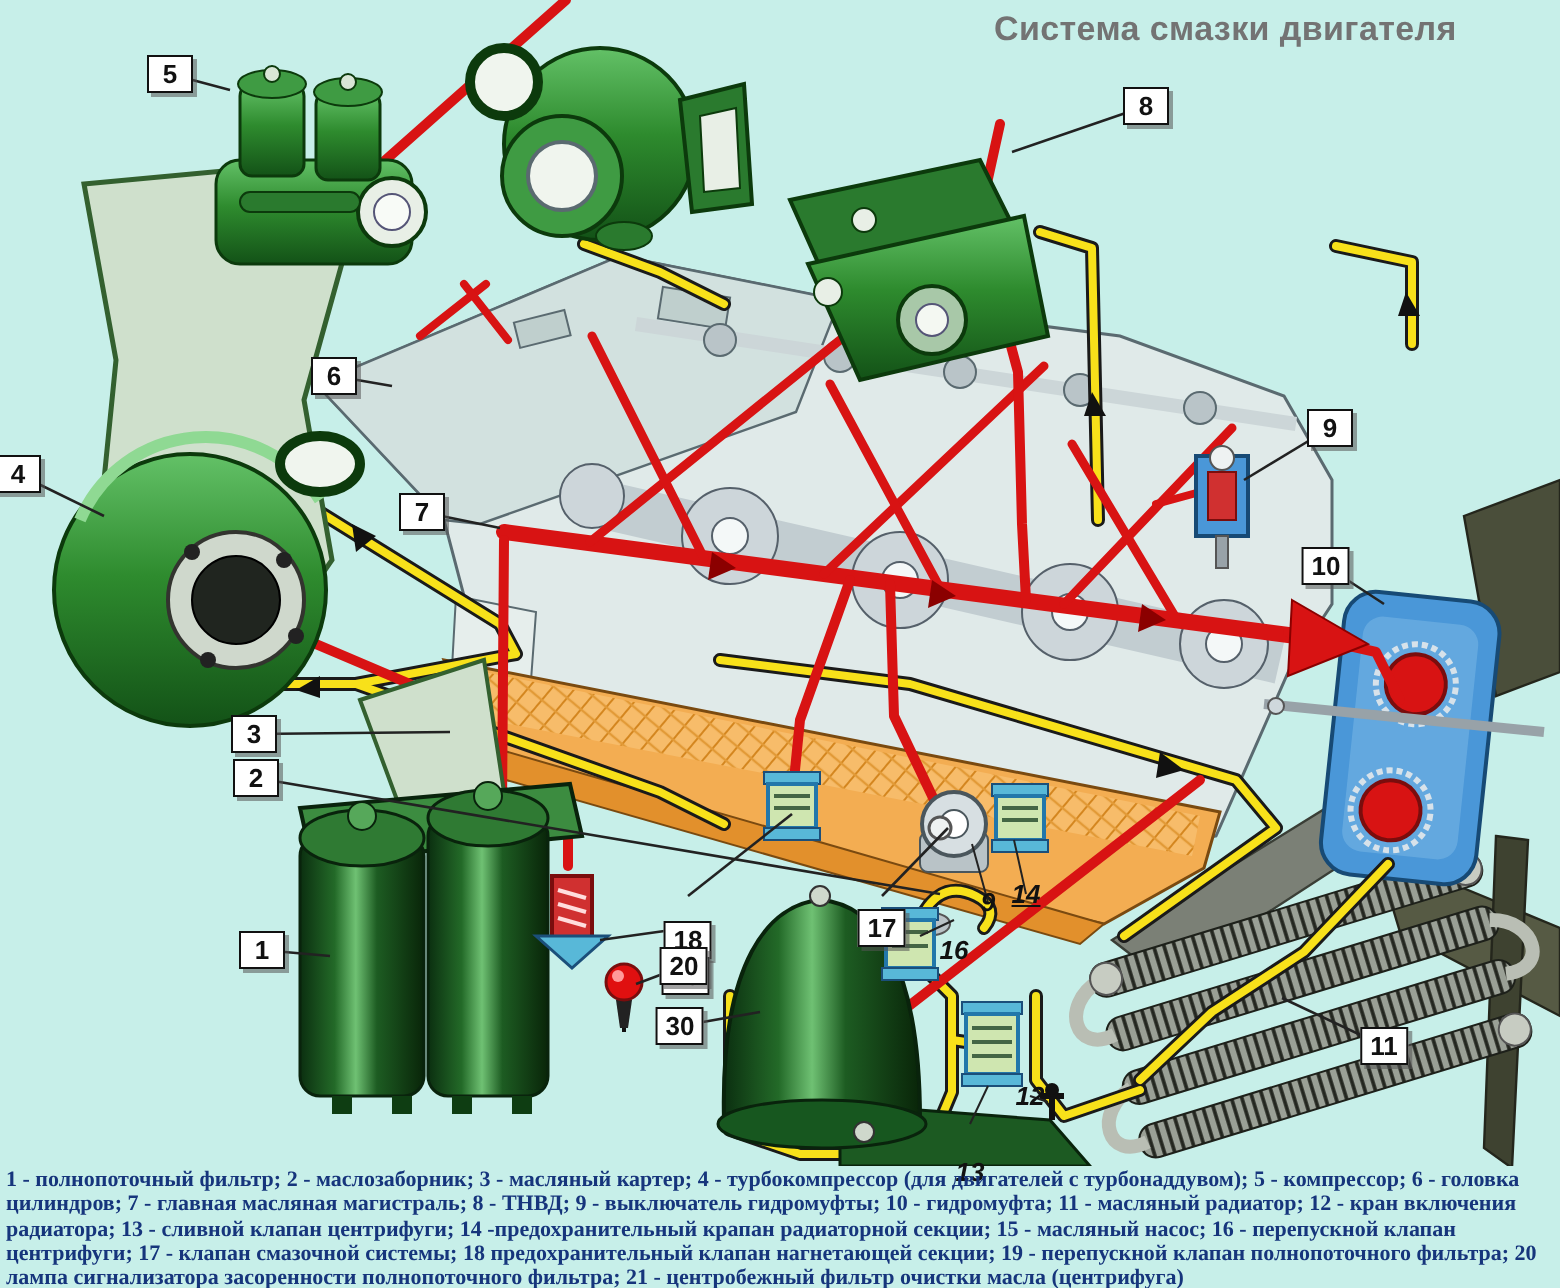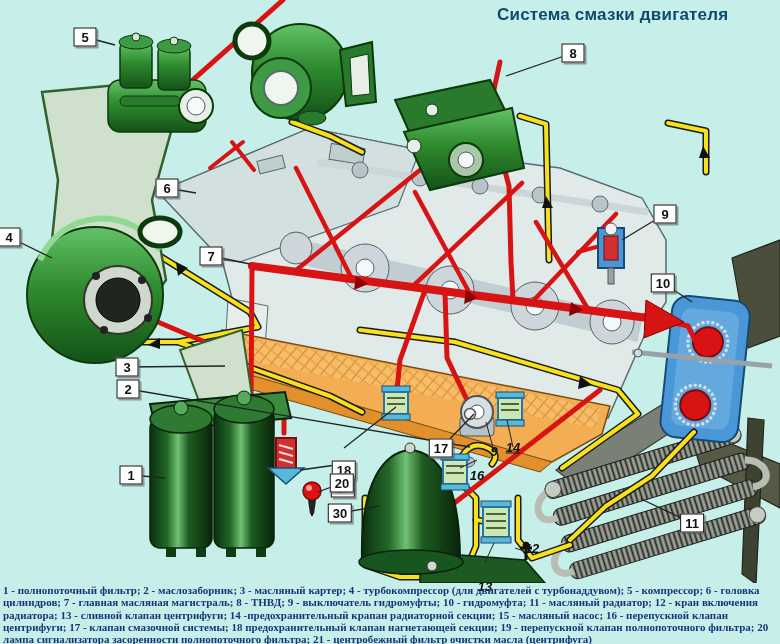--- a/index.html
+++ b/index.html
@@ -1,20 +1,20 @@
 <!DOCTYPE html>
 <html><head>
 <meta charset="utf-8">
 <style>
   html,body{margin:0;padding:0;background:#c7efe9;}
   #page{position:relative;width:780px;height:644px;background:#c7efe9;overflow:hidden;
         font-family:"Liberation Sans",sans-serif;}
   #scene{position:absolute;left:0;top:0;width:780px;height:583px;}
   #title{position:absolute;left:497px;top:5px;font:bold 17px "Liberation Sans",sans-serif;
-         color:#0c4a6e;letter-spacing:.2px;white-space:nowrap;}
+         color:#737373;letter-spacing:.2px;white-space:nowrap;}
   #caption{position:absolute;left:0;top:582px;width:780px;box-sizing:border-box;
            padding:2px 3px 0 3px;font:bold 11px/1.12 "Liberation Serif",serif;color:#16357c;}
   #callout-layer{position:absolute;left:0;top:0;width:780px;height:583px;pointer-events:none;}
   .callout{position:absolute;transform:translate(-50%,-50%);background:#ffffff;
            border:1.7px solid #111;box-shadow:2px 2px 0 rgba(85,85,85,.55);
            font:bold 13px "Liberation Sans",sans-serif;color:#111;
            padding:0 4px;min-width:13px;height:17px;line-height:17px;text-align:center;}
   .plain-label{position:absolute;transform:translate(-50%,-50%);
            font:bold italic 13px "Liberation Sans",sans-serif;color:#111;}
   .leader{stroke:#222;stroke-width:1.3;}
@@ -348,26 +348,26 @@
       <div class="callout" style="left: 128px; top: 389px;">2</div>
       <div class="callout" style="left: 127px; top: 367px;">3</div>
       <div class="callout" style="left: 9px; top: 237px;">4</div>
       <div class="callout" style="left: 85px; top: 37px;">5</div>
       <div class="callout" style="left: 167px; top: 188px;">6</div>
       <div class="callout" style="left: 211px; top: 256px;">7</div>
       <div class="callout" style="left: 573px; top: 53px;">8</div>
       <div class="callout" style="left: 665px; top: 214px;">9</div>
       <div class="callout" style="left: 663px; top: 283px;">10</div>
       <div class="callout" style="left: 692px; top: 523px;">11</div>
-      <div class="callout" style="left: 441px; top: 448px;">17</div>
+      <div class="callout" style="left: 441px; top: 464px;">17</div>
       <div class="callout" style="left: 344px; top: 448px; margin-top: 22px;">18</div>
       <div class="callout" style="left: 343px; top: 488px;">19</div>
       <div class="callout" style="left: 342px; top: 483px;">20</div>
       <div class="callout" style="left: 340px; top: 513px;">30</div>
-      <div class="plain-label" style="left: 532px; top: 548px;">12</div>
+      <div class="plain-label" style="left: 515px; top: 548px;">12</div>
       <div class="plain-label" style="left: 485px; top: 586px;">13</div>
       <div class="plain-label" style="left: 513px; top: 447px; text-decoration: underline;">14</div>
       <div class="plain-label" style="left: 494px; top: 451px;">9</div>
       <div class="plain-label" style="left: 477px; top: 475px;">16</div>
     </div>
 <div id="caption">1 - полнопоточный фильтр; 2 - маслозаборник; 3 - масляный картер; 4 - турбокомпрессор (для двигателей с турбонаддувом); 5 - компрессор; 6 - головка цилиндров; 7 - главная масляная магистраль; 8 - ТНВД; 9 - выключатель гидромуфты; 10 - гидромуфта; 11 - масляный радиатор; 12 - кран включения радиатора; 13 - сливной клапан центрифуги; 14 -предохранительный крапан радиаторной секции; 15 - масляный насос; 16 - перепускной клапан центрифуги; 17 - клапан смазочной системы; 18 предохранительный клапан нагнетающей секции; 19 - перепускной клапан полнопоточного фильтра; 20 лампа сигнализатора засоренности полнопоточного фильтра; 21 - центробежный фильтр очистки масла (центрифуга)</div>
 
 </div>
 
 </body></html>

